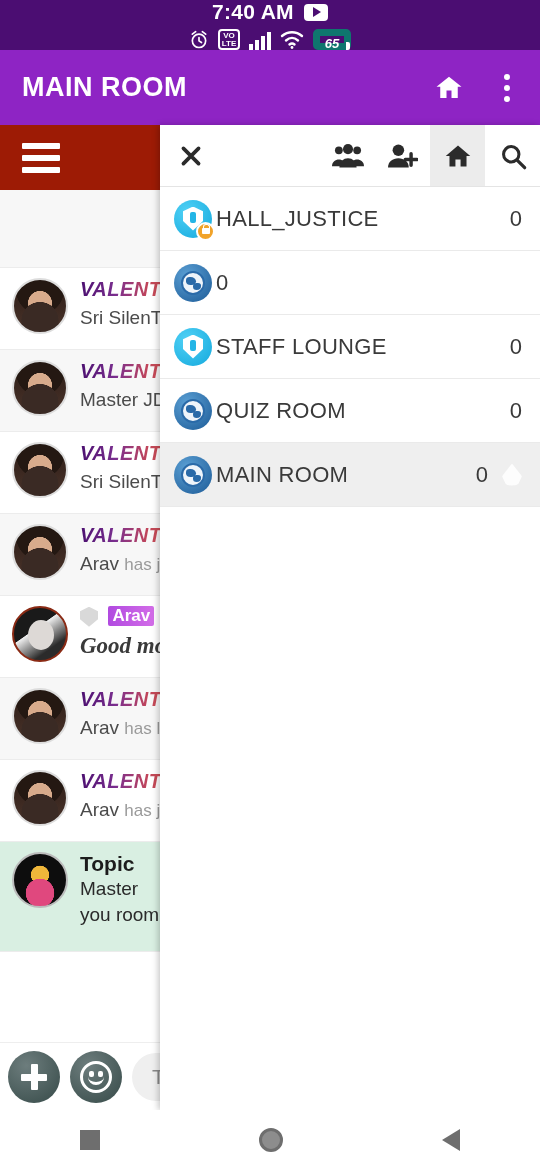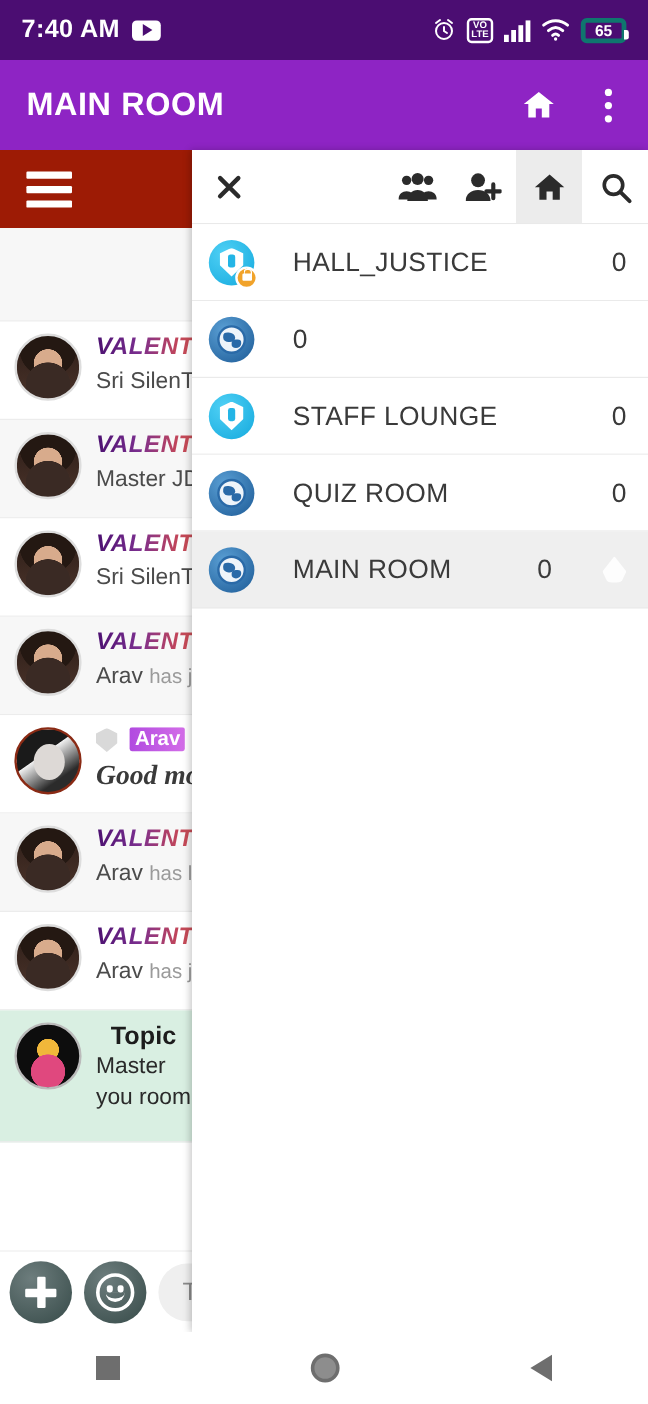--- a/index.html
+++ b/index.html
@@ -9,20 +9,21 @@
     background: #ffffff; overflow: hidden;
   }
   .phone { position: relative; width: 540px; height: 1170px; overflow: hidden; background:#fff; }
 
   
   .statusbar {
     position: absolute; top: 0; left: 0; width: 540px; height: 50px;
     background: #4b0d72; color: #fff;
     display: flex; align-items: center; justify-content: space-between;
     padding: 0 18px;
+    flex-direction: column;
   }
   .sb-left { display: flex; align-items: center; gap: 10px; }
   .sb-time { font-size: 21px; font-weight: bold; letter-spacing: .3px; }
   .yt-icon {
     width: 24px; height: 17px; background: #fff; border-radius: 4px;
     display: flex; align-items: center; justify-content: center;
   }
   .yt-icon i {
     width: 0; height: 0; border-left: 8px solid #4b0d72;
     border-top: 5px solid transparent; border-bottom: 5px solid transparent;
@@ -35,23 +36,23 @@
     font-weight: bold; padding: 1px 2px; text-align: center; width: 22px; height: 21px;
     display:flex; flex-direction:column; justify-content:center; align-items:center;
   }
   .bars { display: flex; align-items: flex-end; gap: 2px; height: 20px; }
   .bars span { width: 4px; background: #fff; display: block; }
   .bars span:nth-child(1){ height: 6px; }
   .bars span:nth-child(2){ height: 10px; }
   .bars span:nth-child(3){ height: 14px; }
   .bars span:nth-child(4){ height: 18px; }
   .battery {
-    width: 38px; height: 21px; border: 4px solid #0f766e; border-radius: 5px;
-    position: relative; display: flex; align-items: center; justify-content: center;
-    font-size: 13px; font-weight: bold;
+    width: 38px; height: 21px; border: 7px solid #0f766e; border-radius: 5px;
+    position: relative; display: flex; align-items: flex-start; justify-content: center;
+    font-size: 13px; font-weight: bold; font-style: italic;
   }
   .battery:after {
     content: ""; position: absolute; right: -6px; top: 6px; width: 4px; height: 8px;
     background: #fff; border-radius: 0 2px 2px 0;
   }
 
   
   .appbar {
     position: absolute; top: 50px; left: 0; width: 540px; height: 75px;
     background: #8e24c4; display: flex; align-items: center;
@@ -130,21 +131,21 @@
   }
   .shield {
     display: inline-block; width: 18px; height: 20px; background: #d9d9d9; vertical-align: middle;
     clip-path: polygon(50% 0, 100% 22%, 100% 62%, 50% 100%, 0 62%, 0 22%);
     margin-right: 6px;
   }
   .mline { font-size: 19px; color: #4b4b4b; white-space: nowrap; margin-top: 6px; }
   .mline .sub { color: #9a9a9a; font-size: 17px; }
   .mline.serif { font-family: "Liberation Serif", serif; font-weight: bold; font-style: italic; font-size: 23px; color:#3a3a3a; }
   .msg.topic-msg { background: #d9efe2; height: 110px; }
-  .topic-title { font-size: 21px; font-weight: bold; color: #1c1c1c; text-align: center; }
+  .topic-title { font-size: 21px; font-weight: bold; color: #1c1c1c; }
   .topic-text { font-size: 19px; color: #2a2a2a; white-space: nowrap; line-height: 26px; }
 
   
   .composer {
     position: absolute; left: 0; bottom: 60px; width: 540px; height: 68px;
     background: #fff; display: flex; align-items: center; gap: 10px; padding: 0 8px;
     border-top: 1px solid #eee;
   }
   .round-btn {
     width: 52px; height: 52px; border-radius: 50%; flex: 0 0 52px;
@@ -214,21 +215,21 @@
     background: #9c1c0e; color: #fff; border: none; border-radius: 22px;
     padding: 10px 22px 10px 16px; font-size: 22px; font-weight: bold;
     font-family: "Liberation Sans", sans-serif;
   }
   .addroom-btn .pl { position: relative; width: 18px; height: 18px; display:inline-block; }
   .addroom-btn .pl:before, .addroom-btn .pl:after { content:""; position:absolute; background:#fff; }
   .addroom-btn .pl:before { left: 6px; top: 0; width: 6px; height: 18px; }
   .addroom-btn .pl:after { top: 6px; left: 0; width: 18px; height: 6px; }
   .room {
     display: flex; align-items: center; height: 64px; padding: 0 18px 0 14px;
-    border-bottom: 1px solid #eaeaea; gap: 32px; background: #fff;
+    border-bottom: 1px solid #eaeaea; gap: 4px; background: #fff;
   }
   .room.selected { background: #efefef; }
   .room-icon { width: 38px; height: 38px; flex: 0 0 38px; position: relative; }
   .room-icon .disc {
     width: 38px; height: 38px; border-radius: 50%;
     background: radial-gradient(circle at 34% 30%, #5a9fd4, #1c5a96);
     display: flex; align-items: center; justify-content: center;
   }
   .room-icon.shield-type .disc { background: radial-gradient(circle at 34% 30%, #4fd0f5, #14a9dd); }
   .globe {

